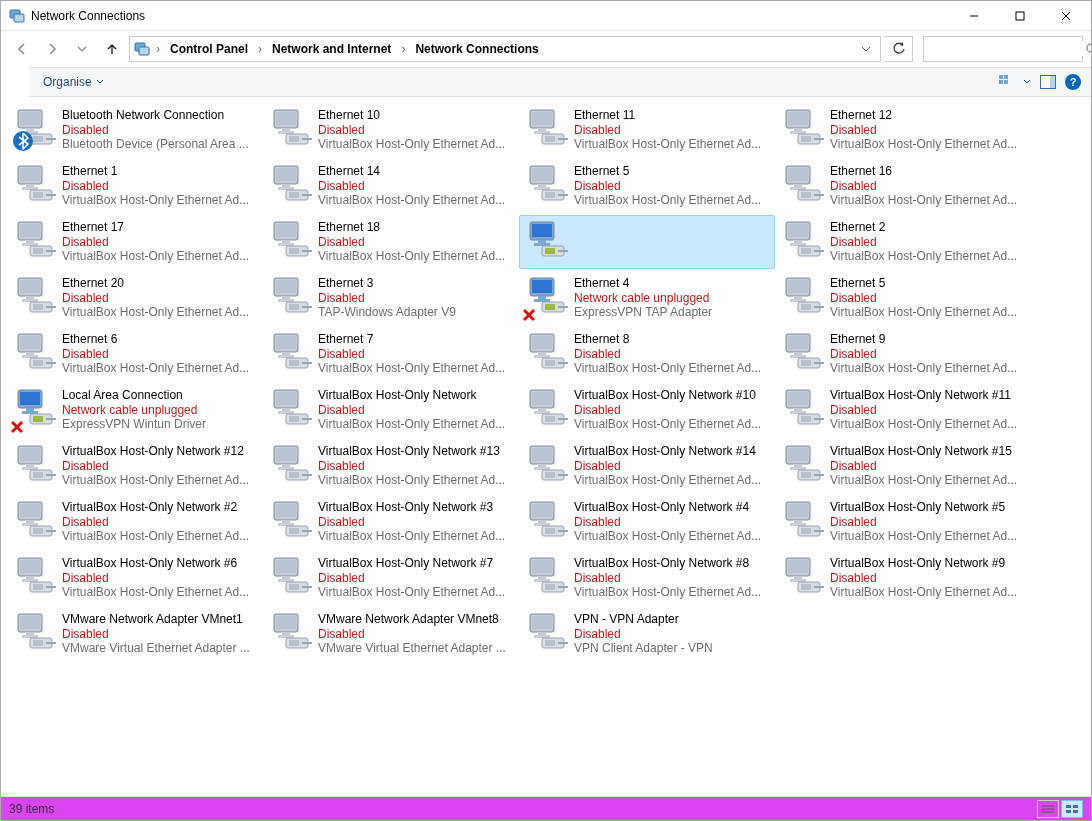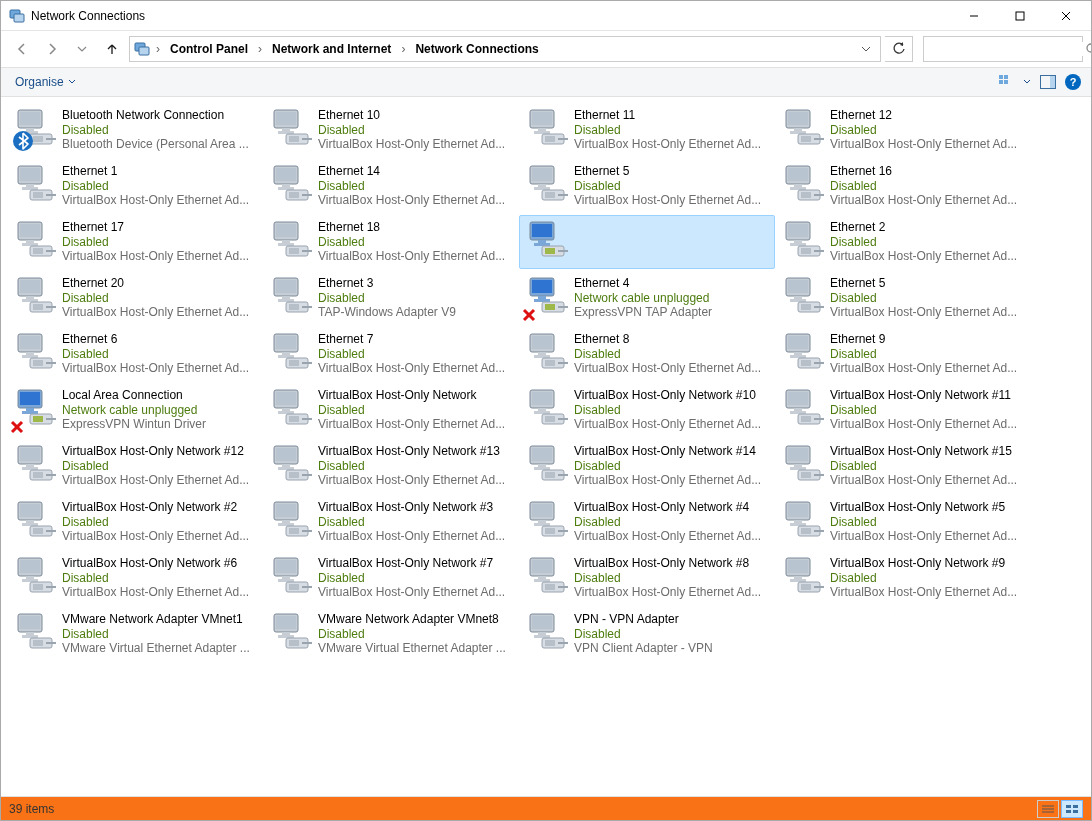--- a/index.html
+++ b/index.html
@@ -20,41 +20,41 @@
 .addr-box .crumb { padding: 2px 4px; white-space: nowrap; font-weight: bold; }
 .addr-box .sep { color:#666; padding:0 2px;}
 .addr-box .spacer { flex:1; }
 .addr-dropdown { width:20px; display:flex; justify-content:center; color:#666;}
 .refresh-btn { width: 28px; height: 26px; border: 1px solid #ccc; border-left:none; display:flex; align-items:center; justify-content:center; background:#fff;}
 .search-box { width: 160px; height: 26px; border: 1px solid #ccc; display:flex; align-items:center; padding:0 6px; margin-left:6px; background:#fff;}
 .search-box input { border:none; outline:none; flex:1; font-size:12px; }
 .search-box .search-icon { color:#888; }
 
 
-.toolbar { height: 30px; background: #f5f6f7; border-top:1px solid #e1e1e1; border-bottom:1px solid #e1e1e1; display:flex; align-items:center; padding: 0 10px; gap:6px;}
+.toolbar { height: 30px; background: #f5f6f7; border-top:1px solid #e1e1e1; border-bottom:1px solid #e1e1e1; display:flex; align-items:center; padding: 0 10px; gap:6px;margin-left:28px;}
 .toolbar .left { flex:1; display:flex; align-items:center; gap:4px;}
 .toolbar .organise { display:flex; align-items:center; gap:4px; padding:2px 4px; color:#1a4e8a;}
 .toolbar .right { display:flex; align-items:center; gap:8px;}
 .toolbar .tb-icon { width:18px; height:18px; display:flex; align-items:center; justify-content:center; }
 .toolbar .help-icon { width:16px; height:16px; border-radius:50%; background:#0067c0; color:#fff; font-size:11px; font-weight:bold; display:flex; align-items:center; justify-content:center;}
 
 
 .content { flex:1; overflow:auto; padding: 6px 6px 0 6px; }
 .grid { display:grid; grid-template-columns: repeat(4, 256px); gap: 2px 0; align-content:start;}
 .item { display:flex; padding:4px 6px 4px 4px; gap:6px; border:1px solid transparent; border-radius:2px; height:54px;}
 .item.selected { background:#cce8ff; border-color:#99d1ff; }
 .item .icon-wrap { width:44px; height:44px; position:relative; flex-shrink:0; }
 .item .badge { position:absolute; left:-2px; bottom:-2px; width:14px; height:14px; }
 .item .texts { flex:1; min-width:0; display:flex; flex-direction:column; line-height:15px; }
 .item .name { color:#000; white-space:nowrap; overflow:hidden; text-overflow:ellipsis;}
-.item .status { color:#4d7c0f; white-space:nowrap; overflow:hidden; text-overflow:ellipsis;}
+.item .status { color:#b91c1c; white-space:nowrap; overflow:hidden; text-overflow:ellipsis;}
 .item .device { color:#6d6d6d; white-space:nowrap; overflow:hidden; text-overflow:ellipsis;}
 
 
-.statusbar { height:24px; border-top:1px solid #e1e1e1; display:flex; align-items:center; padding:0 8px; font-size:12px; color:#333; background:#f97316;}
+.statusbar { height:24px; border-top:1px solid #e1e1e1; display:flex; align-items:center; padding:0 8px; font-size:12px; color:#333; background:#d946ef;}
 .statusbar .left { flex:1; }
 .statusbar .view-btn { width:22px; height:18px; border:1px solid #ccc; margin-left:2px; display:flex; align-items:center; justify-content:center;}
 .statusbar .view-btn.active { background:#cce8ff; border-color:#7abaff;}
 
 svg { display:block; }
 </style>
 </head>
 <body>
 
 <div class="titlebar">

